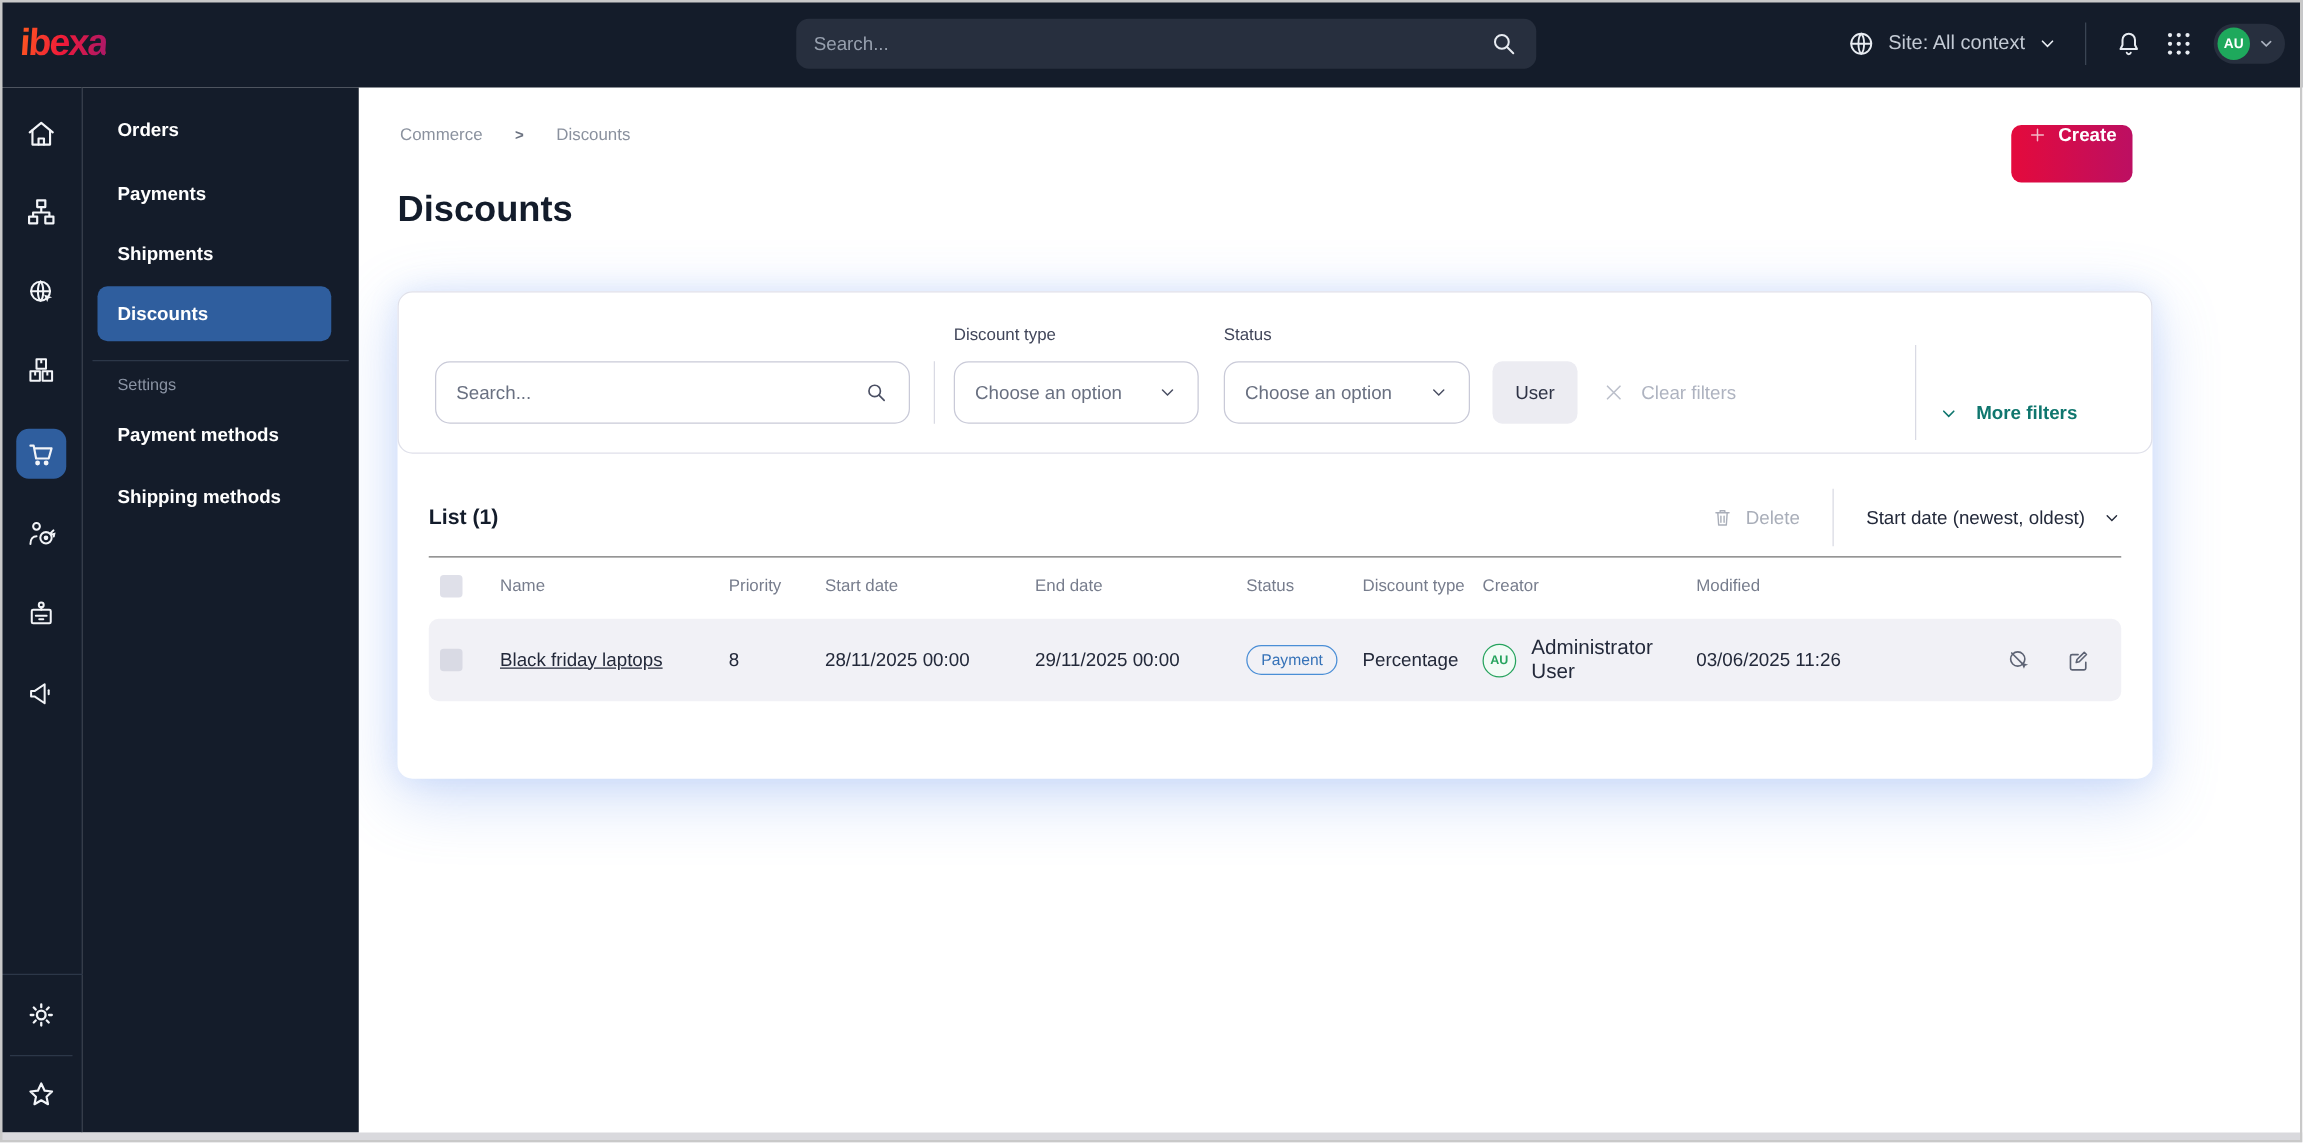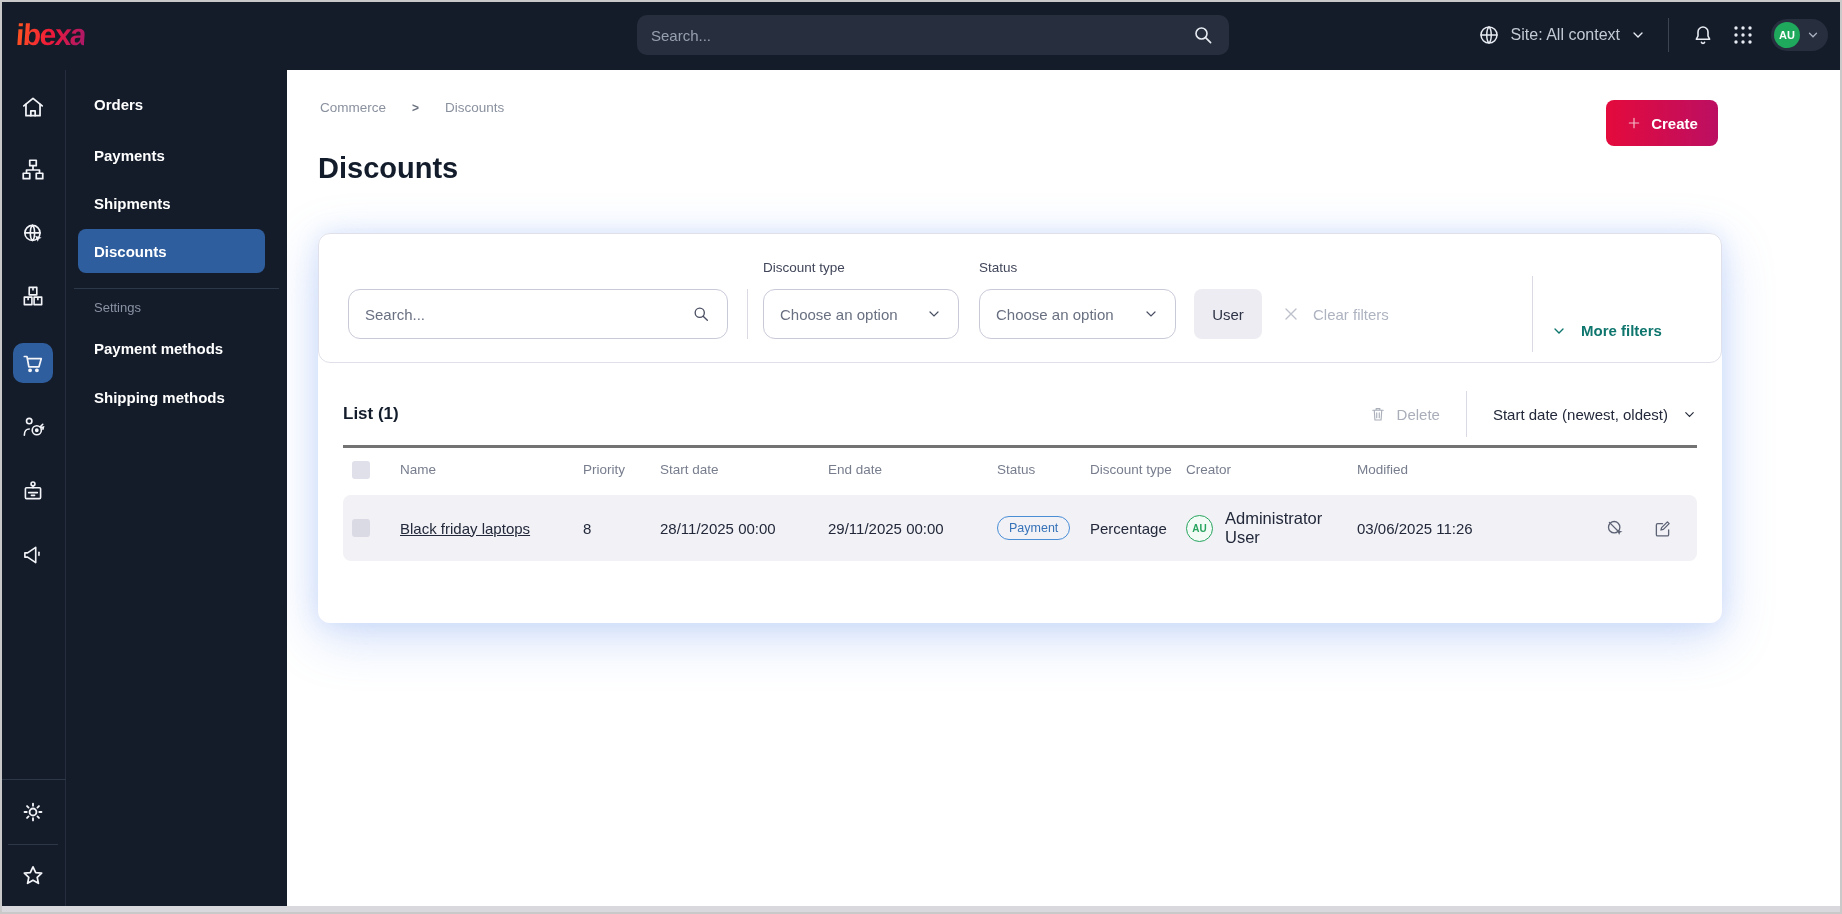--- a/index.html
+++ b/index.html
@@ -72,25 +72,25 @@
   .menu-item.active { background:#2f5e9e; }
   .menu-divider { position:absolute; left:8px; width:205px; height:1px; background:#2c3748; top:218px; }
   .menu-section { position:absolute; left:28px; top:230px; color:#8a93a3; font-size:13px; }
 
   
   .main { position:absolute; left:287px; top:70px; width:1555px; height:836px; background:#fff; }
   .breadcrumb { position:absolute; left:33px; top:30px; display:flex; align-items:center; gap:26px; font-size:13.5px; color:#8a919e; }
   .breadcrumb .sep { font-size:12px; color:#6b7280; font-weight:700; }
   .crumb-link { cursor:pointer; }
   .create-btn {
-    position:absolute; right:124px; top:30px; width:112px; height:46px;
+    position:absolute; right:136px; top:30px; width:97px; height:46px;
     border:none; border-radius:8px; cursor:pointer;
     background:linear-gradient(90deg,#e40a3c 0%,#bc0f62 100%);
     color:#fff; font-size:15px; font-weight:700; font-family:inherit;
-    display:flex; align-items:center; justify-content:center; gap:9px;
+    display:flex; align-items:flex-start; justify-content:center; gap:9px;
   }
   .create-btn svg { width:16px; height:16px; }
   .page-title { position:absolute; left:31px; top:82px; font-size:29px; font-weight:700; color:#131c2b; }
 
   .content-card {
     position:absolute; left:31px; top:163px; width:1404px; min-height:390px;
     background:#fff; border-radius:12px;
     box-shadow:0 0 22px rgba(130,168,244,0.20), 0 14px 52px rgba(96,143,235,0.30);
     padding-bottom:42px;
   }
@@ -144,21 +144,21 @@
   .delete-btn svg { width:18px; height:18px; }
   .lh-div { width:1px; height:46px; background:#d9dae4; margin:0 26px; }
   .sort-btn { display:flex; align-items:center; gap:14px; font-size:15px; color:#23293a; cursor:pointer; }
   .sort-btn svg { width:15px; height:15px; }
 
   .grid-row {
     display:grid; align-items:center;
     grid-template-columns:57px 183px 77px 168px 169px 93px 96px 171px 1fr 92px;
   }
   .table-header {
-    margin:6px 25px 0 25px; border-top:3px solid #737373; height:46px;
+    margin:6px 25px 0 25px; border-top:1px solid #737373; height:46px;
     font-size:13.5px; color:#777d8d;
   }
   .data-row {
     margin:4px 25px 0 25px; background:#f1f1f6; border-radius:8px; height:66px;
     font-size:15px; color:#23293a;
   }
   .cb { width:18px; height:18px; border-radius:3px; background:#dfe0e9; margin-left:9px; cursor:pointer; }
   .data-row .cb { background:#d9dae4; }
   .name-link { text-decoration:underline; cursor:pointer; }
   .status-badge {

